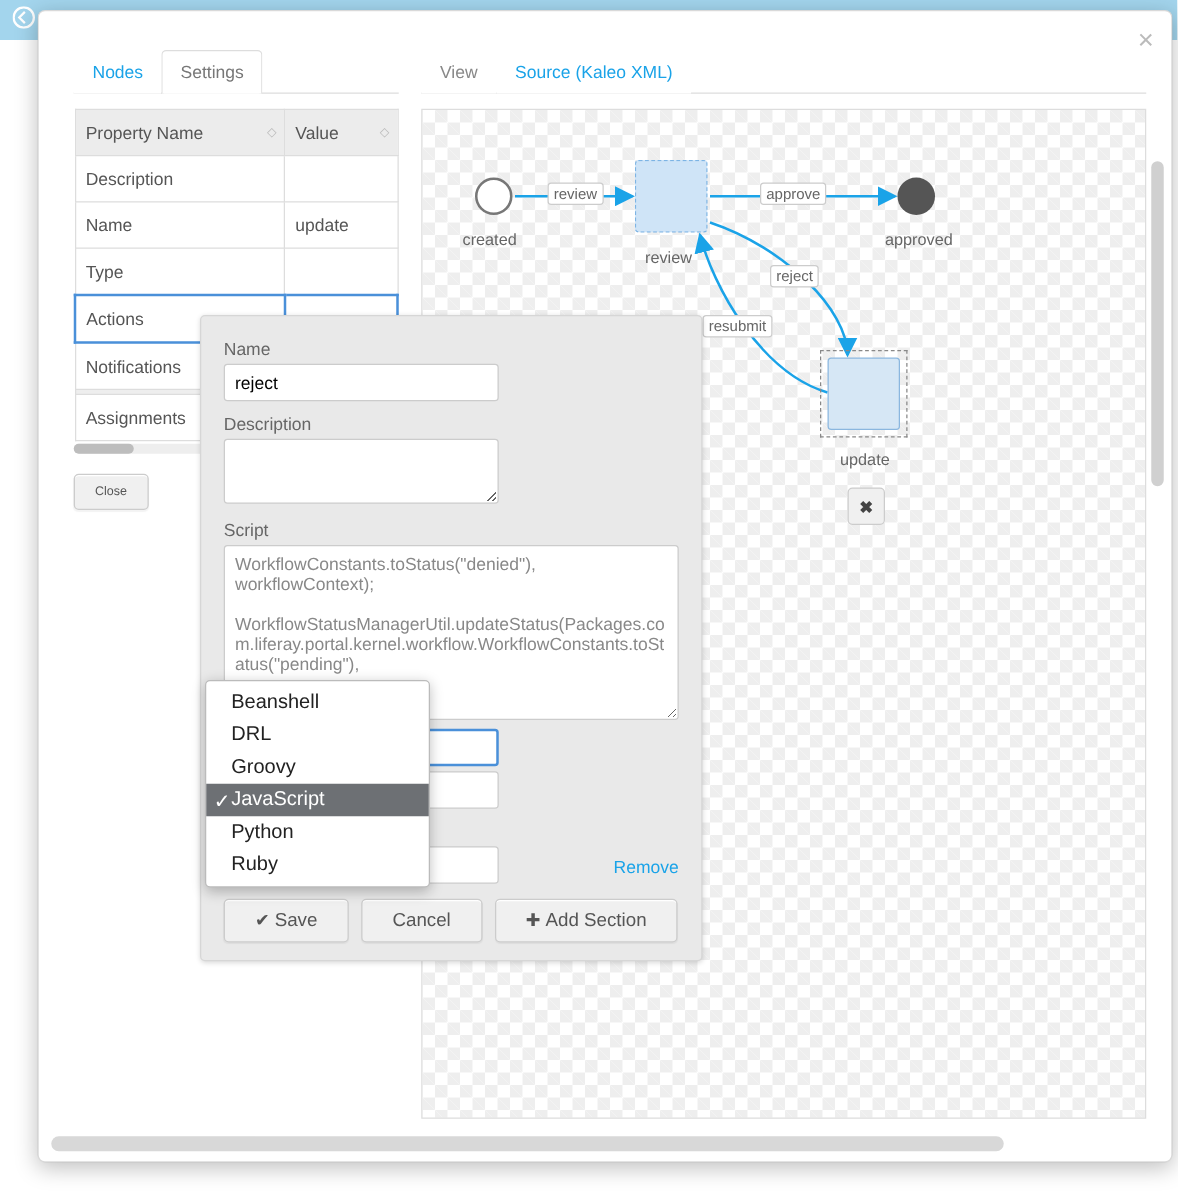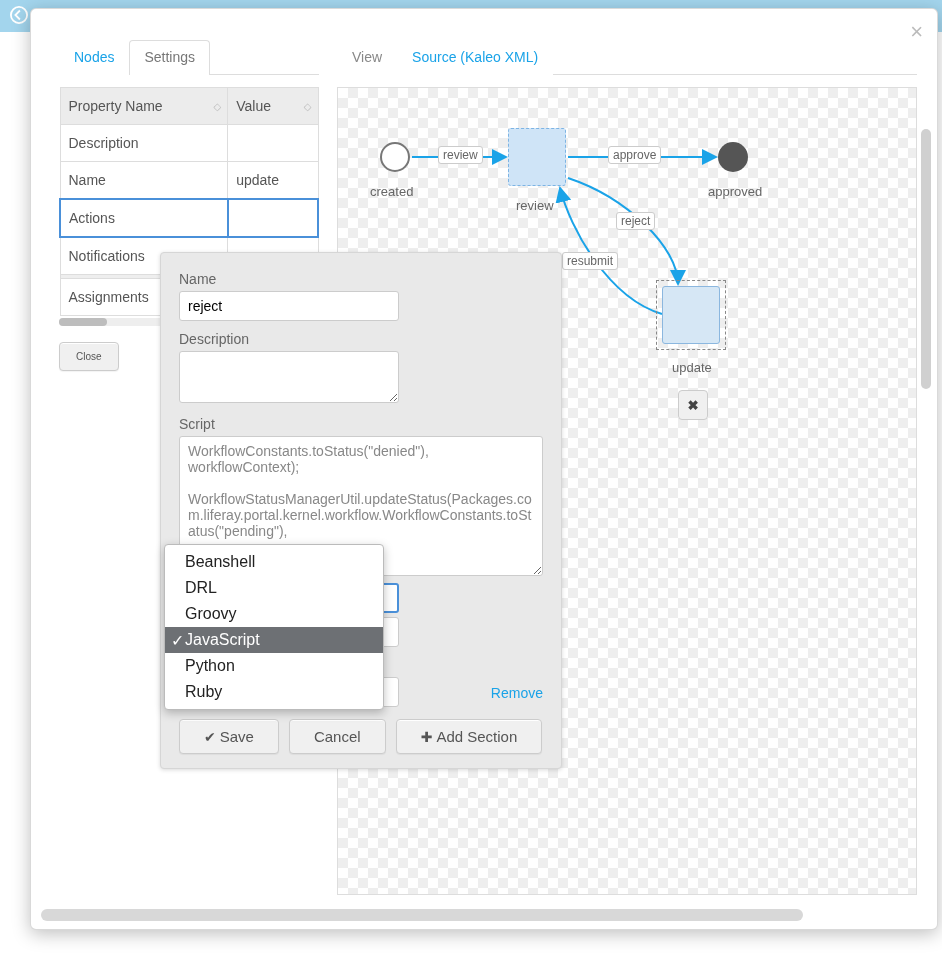--- a/index.html
+++ b/index.html
@@ -69,21 +69,21 @@
   .editor-panel textarea.desc { width:220px; height:52px; resize:both; border:1px solid #ccc; border-radius:3px; padding:6px 8px; font-size:14px; background:#fff; }
   .editor-panel textarea.script { width:100%; height:140px; resize:both; border:1px solid #ccc; border-radius:3px; padding:6px 8px; font-size:14px; color:#888; background:#fff; font-family:inherit; }
   .select-outline { width:220px; height:30px; border:2px solid #4a90d9; border-radius:3px; background:#fff; margin-top:4px; }
   .exec-outline { width:220px; height:30px; border:1px solid #ccc; border-radius:3px; background:#fff; margin-top:4px; }
   .priority-input { width:100%; padding:6px 8px; border:1px solid #ccc; border-radius:3px; background:#fff; font-size:14px; }
   .remove-link { color:#1aa3e8; float:right; margin-top:8px; font-size:14px; cursor:pointer; }
   .editor-actions { clear:both; display:flex; gap:10px; margin-top:12px; }
   .editor-actions .btn { padding:8px 24px; font-size:15px; }
   .btn .plus, .btn .check { font-size:14px; margin-right:4px; }
 
-  .dropdown { position:absolute; left:164px; top:544px; width:220px; background:#fff; border:1px solid #bbb; border-radius:4px; box-shadow:0 3px 10px rgba(0,0,0,0.25); z-index:50; padding:4px 0; font-size:16px; }
+  .dropdown { position:absolute; left:164px; top:544px; width:180px; background:#fff; border:1px solid #bbb; border-radius:4px; box-shadow:0 3px 10px rgba(0,0,0,0.25); z-index:50; padding:4px 0; font-size:16px; }
   .dropdown .opt { padding:4px 20px; cursor:pointer; color:#222; }
   .dropdown .opt.selected { background:#6d7074; color:#fff; position:relative; }
   .dropdown .opt.selected::before { content:"✓"; position:absolute; left:6px; }
 
   .modal-hscroll { height:12px; margin:4px 10px 8px; position:relative; }
   .modal-hscroll .thumb { position:absolute; left:0; top:0; height:12px; width:86%; background:#d8d8d8; border-radius:6px; }
   .modal-vscroll { position:absolute; right:6px; top:120px; width:10px; height:780px; }
   .modal-vscroll .thumb { position:absolute; right:0; top:0; width:10px; height:260px; background:#d0d0d0; border-radius:6px; }
 </style>
 </head>
@@ -146,20 +146,24 @@
             </tr>
           </thead>
           <tbody>
             <tr>
                 <td>Description</td>
                 <td></td>
               </tr>
             <tr>
                 <td>Name</td>
                 <td>update</td>
+              </tr>
+            <tr>
+                <td>Type</td>
+                <td></td>
               </tr>
             <tr class="selected">
                 <td>Actions</td>
                 <td></td>
               </tr>
             <tr>
                 <td>Notifications</td>
                 <td></td>
               </tr>
             <tr class="divider">

